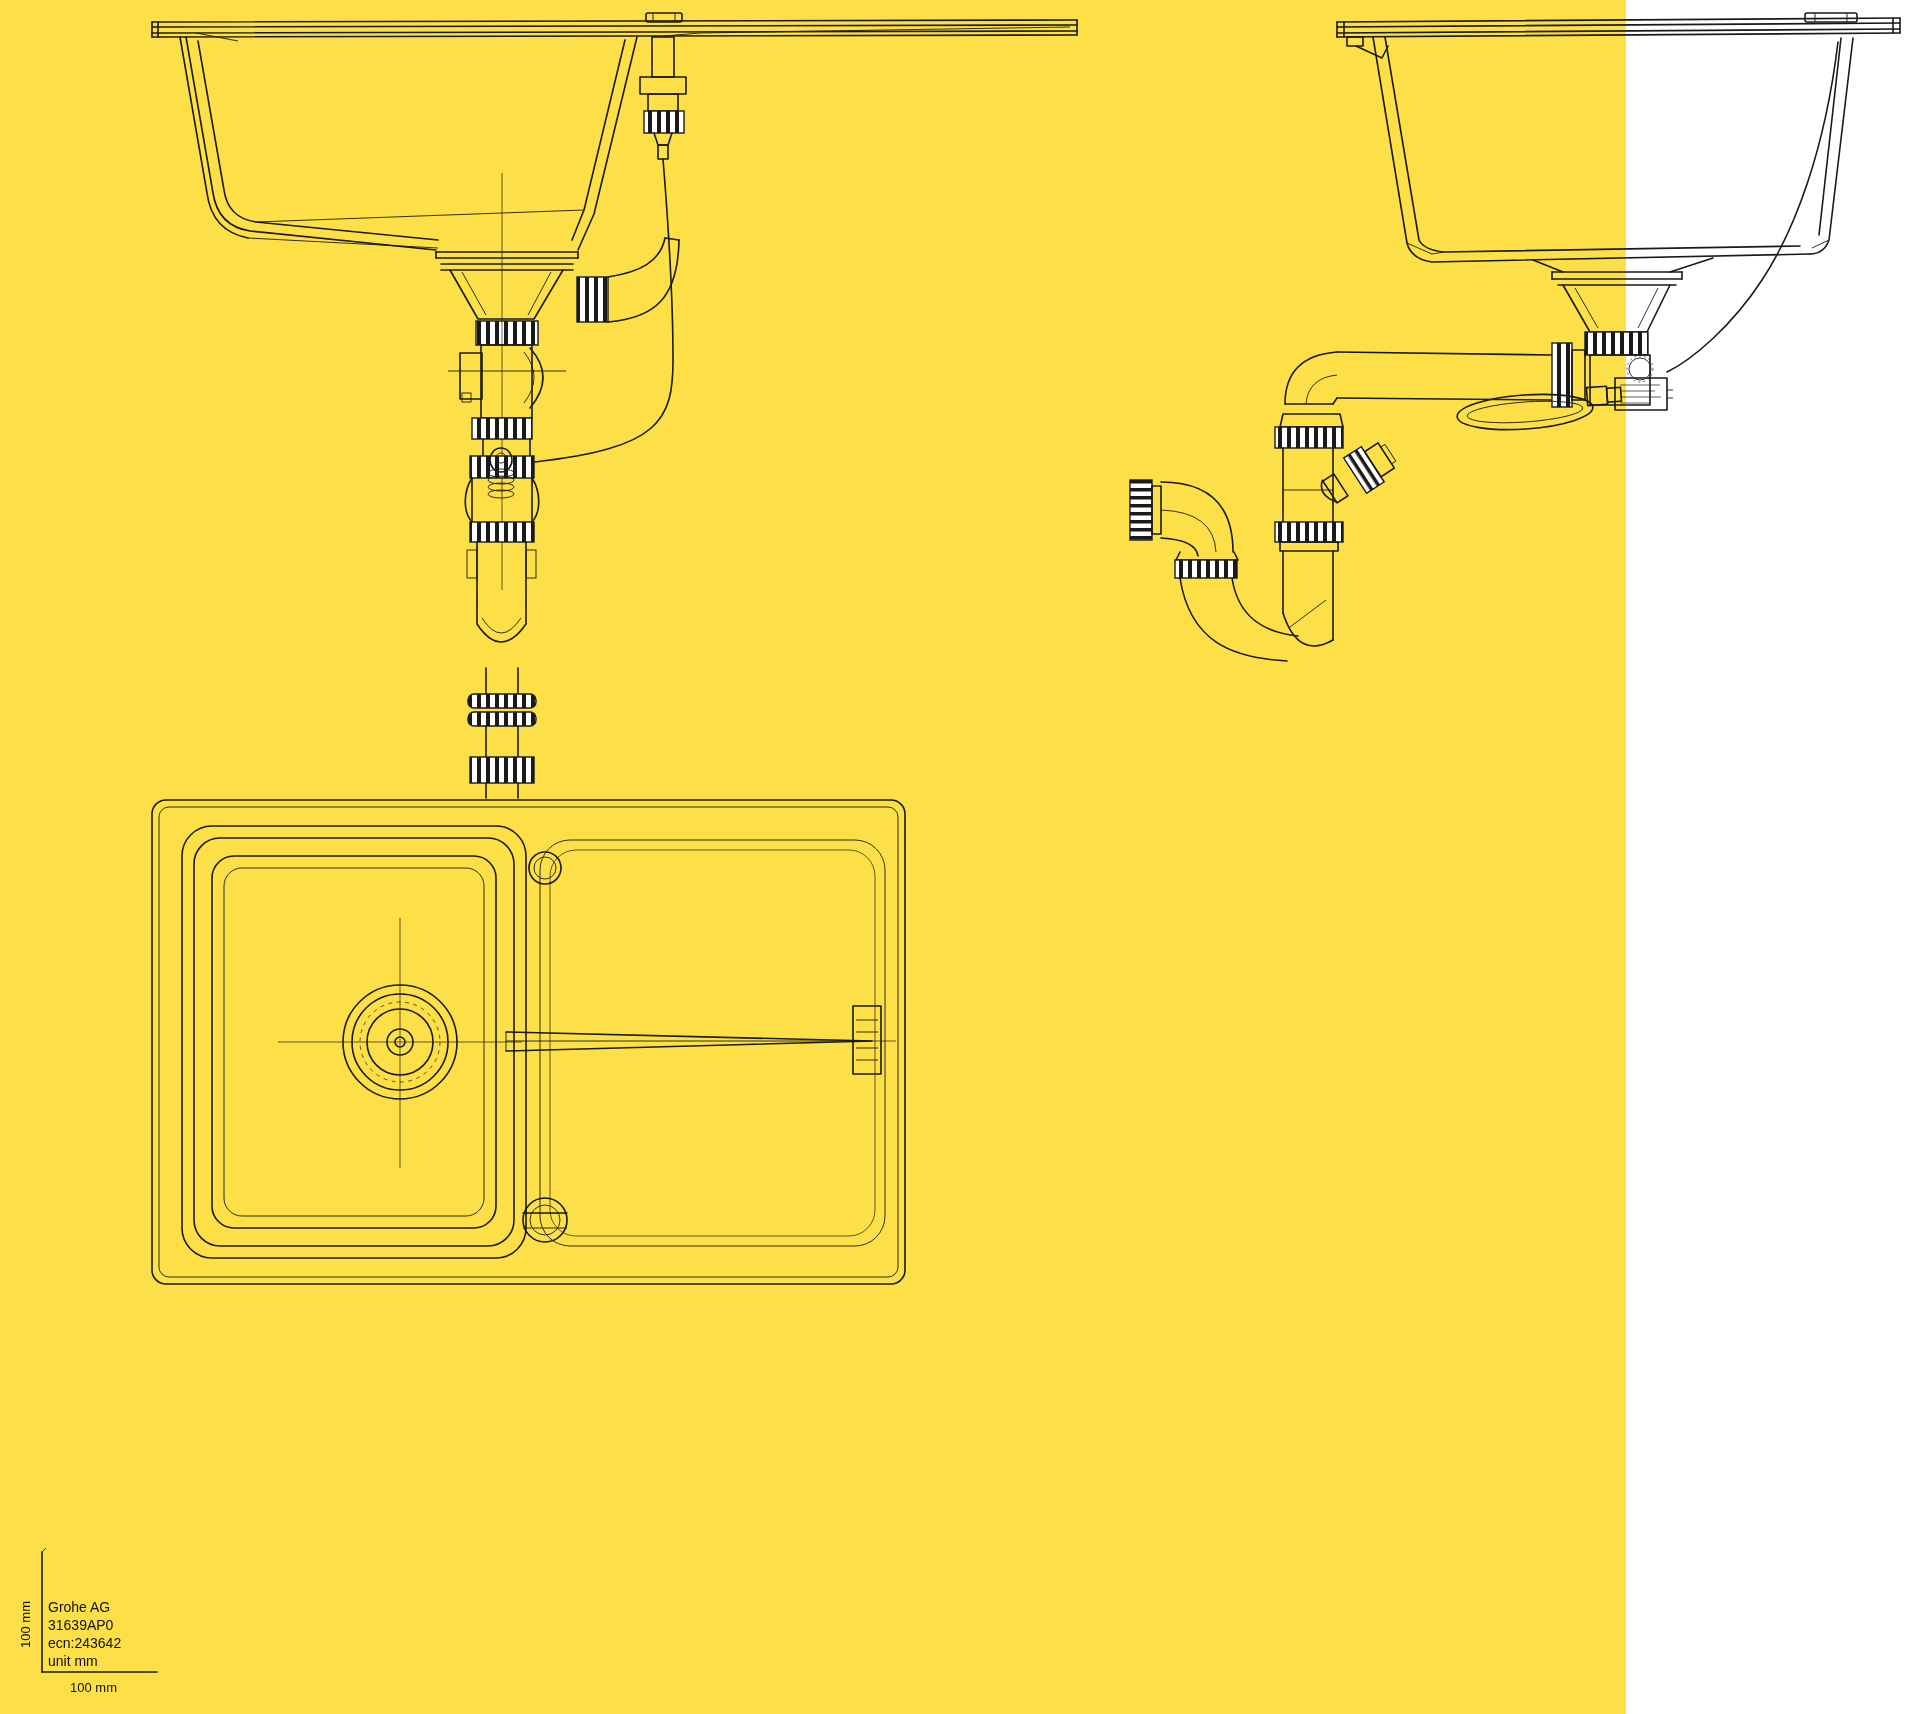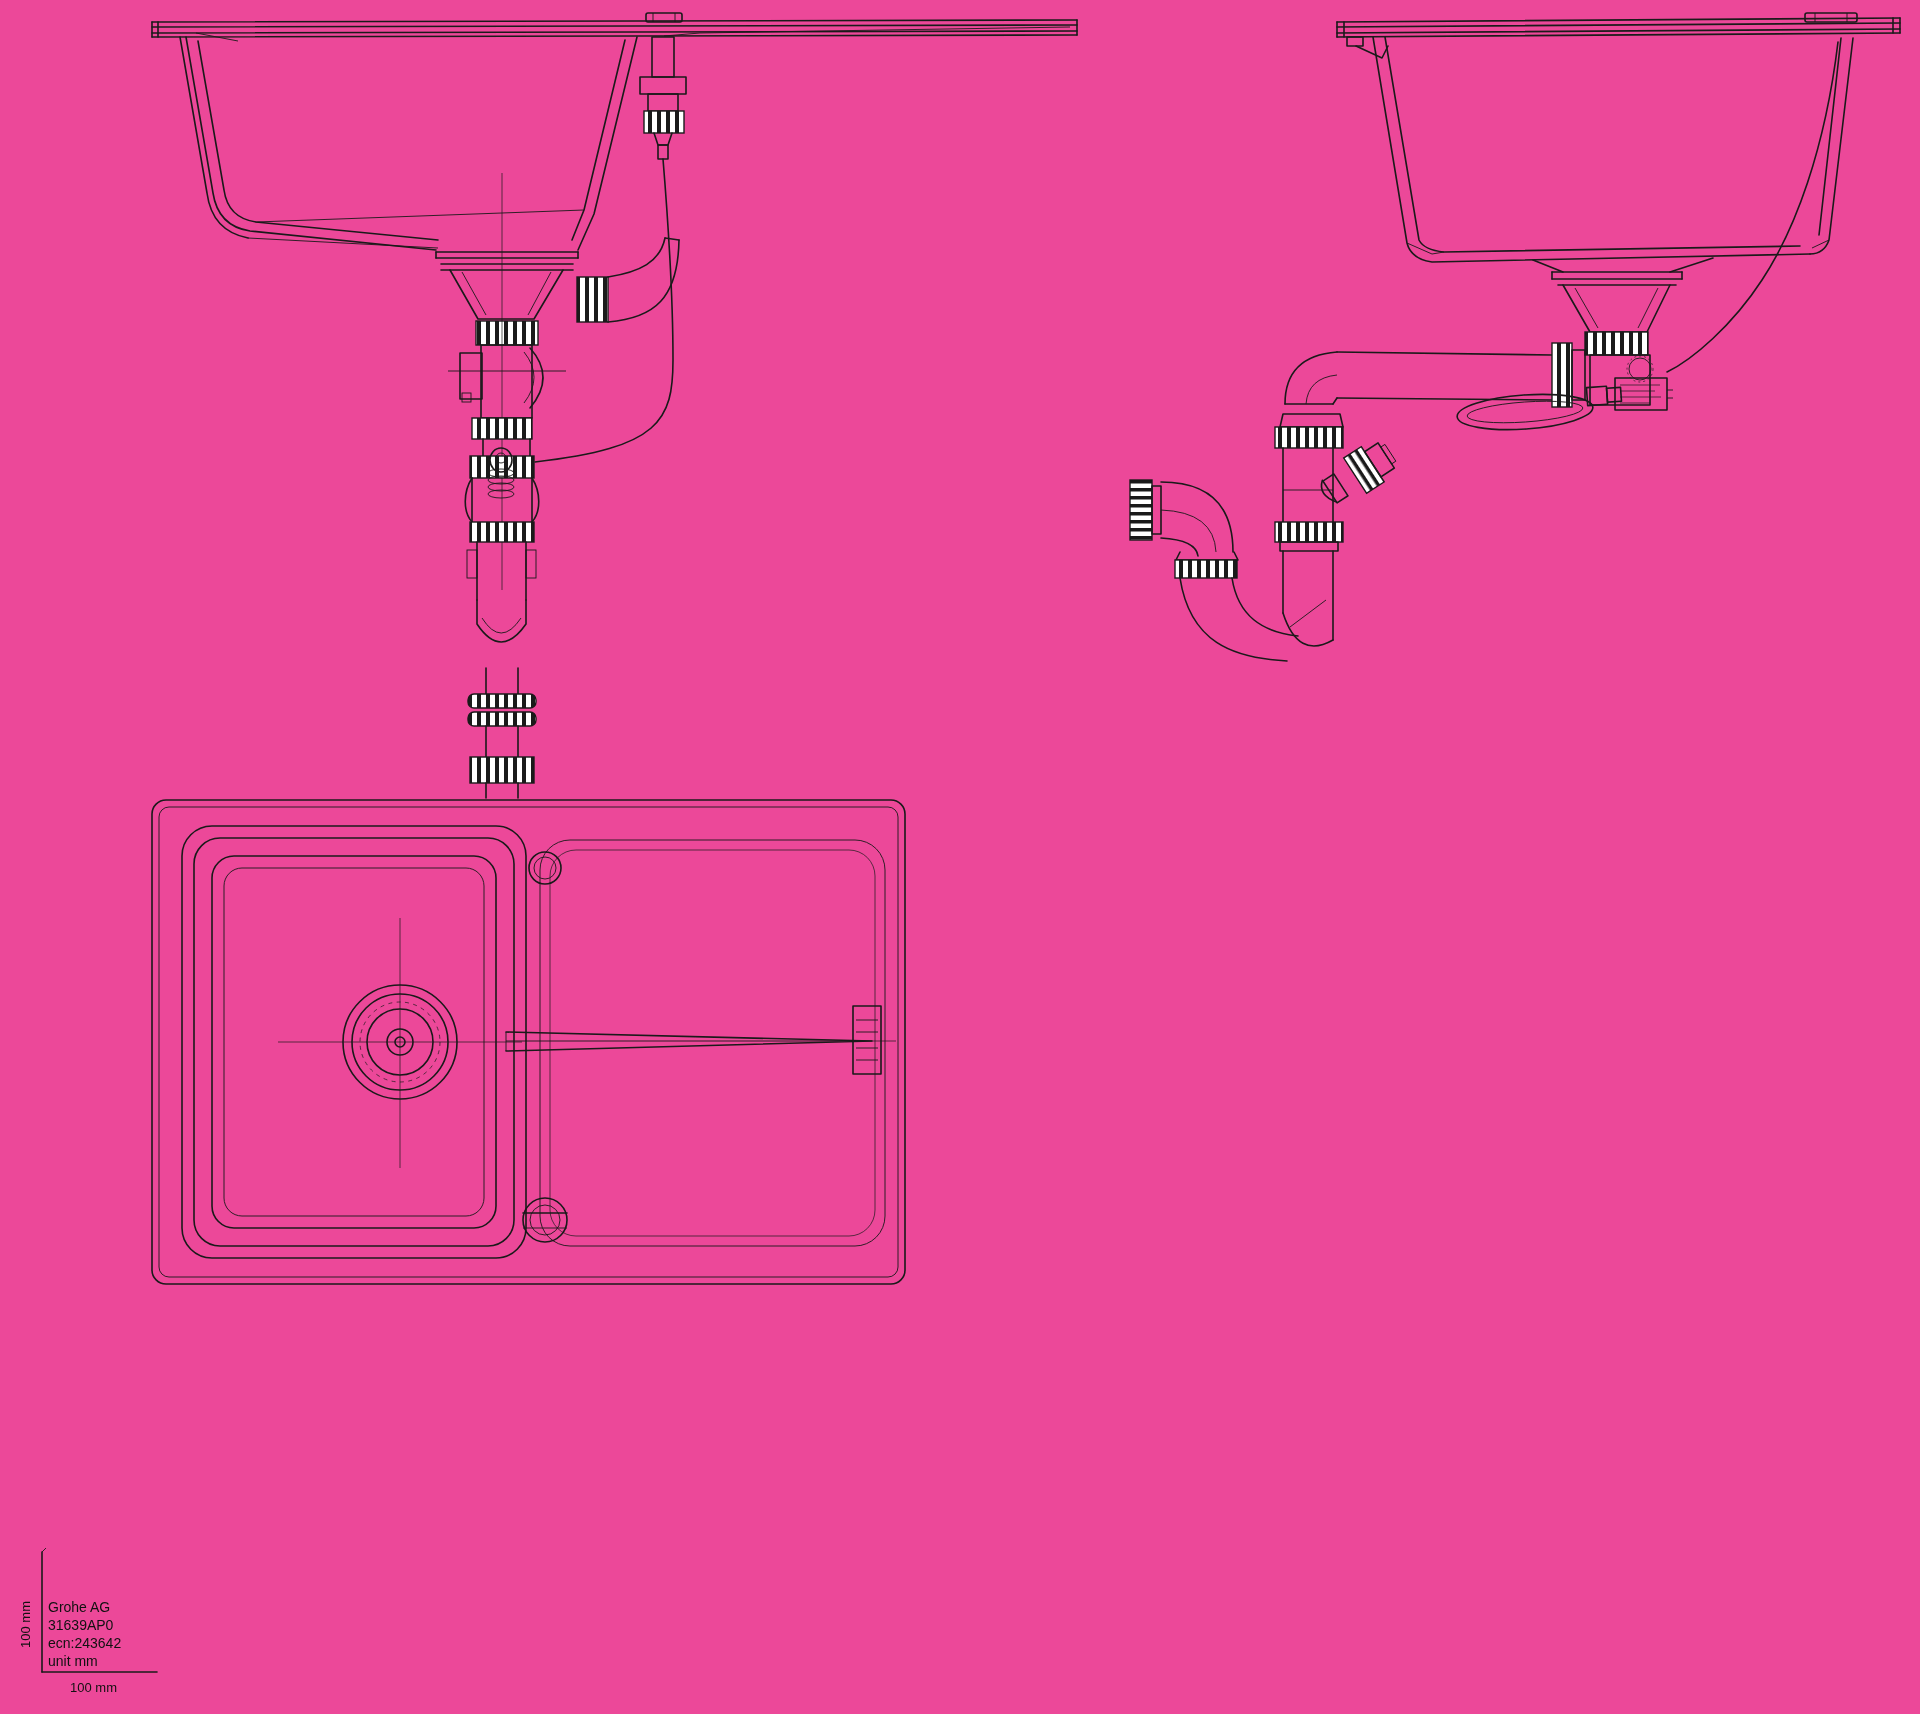--- a/index.html
+++ b/index.html
@@ -1,16 +1,16 @@
 <!DOCTYPE html>
 <html><head>
 <meta charset="utf-8">
 <style>
   html,body{margin:0;padding:0;background:#ffffff;}
-  .page{position:relative;width:1920px;height:1714px;background:#ec4899;
+  .page{position:relative;width:1626px;height:1714px;background:#fde047;
         font-family:"Liberation Sans", sans-serif;}
   svg{position:absolute;left:0;top:0;}
   .ln{stroke:#1a1a1a;stroke-width:1.6;fill:none;stroke-linecap:round;stroke-linejoin:round;}
   .thin{stroke:#1a1a1a;stroke-width:0.9;fill:none;}
   .hair{stroke:#1a1a1a;stroke-width:0.7;fill:none;}
   .rib{stroke:#1a1a1a;stroke-width:1.4;fill:url(#vribs);}
   .hrib{stroke:#1a1a1a;stroke-width:1.4;fill:url(#hribs);}
   .tb{font-family:"Liberation Sans", sans-serif;font-size:14px;fill:#111;}
   .tbs{font-family:"Liberation Sans", sans-serif;font-size:13px;fill:#111;}
 </style>

